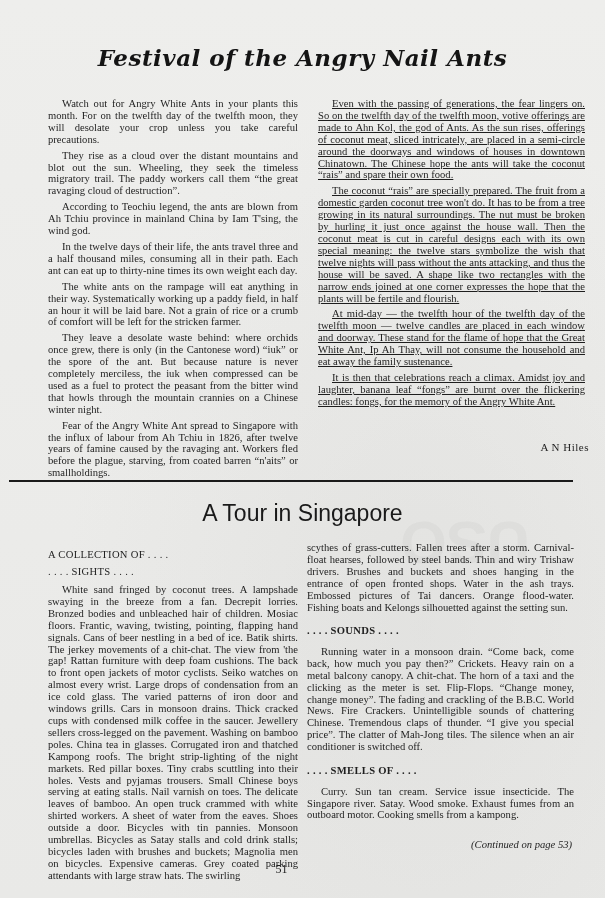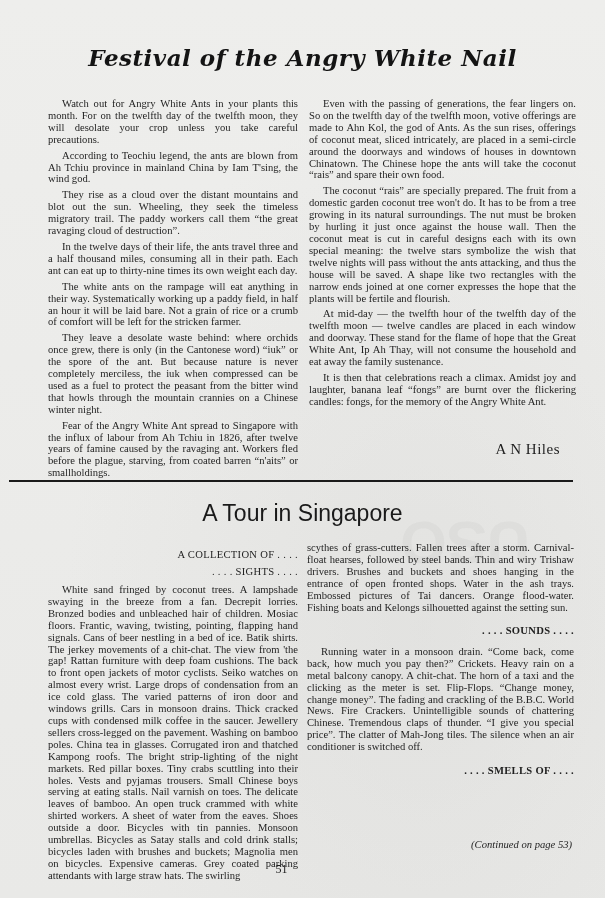--- a/index.html
+++ b/index.html
@@ -24,68 +24,68 @@
       font-size: 23px; letter-spacing: 0.5px;
       color: #141414;
     }
     .col {
       position: absolute;
       font-size: 10.6px; line-height: 11.9px;
       text-align: justify; hyphens: auto;
     }
     .col p { margin: 0 0 4px 0; text-indent: 14px; }
     .colA { left: 48px; top: 98px; width: 250px; }
-    .colB { left: 309px; top: 98px; width: 267px; }
+    .colB { left: 318px; top: 98px; width: 267px; text-decoration: underline; }
     .byline {
-      position: absolute; right: 45px; top: 441px;
-      font-size: 15px; letter-spacing: 0.5px;
+      position: absolute; right: 16px; top: 441px;
+      font-size: 11px; letter-spacing: 0.5px;
     }
     .rule {
       position: absolute; left: 9px; top: 480px; width: 564px; height: 2px;
       background: #1a1a1a;
     }
     .title2 {
       position: absolute; top: 500px; left: 0; width: 605px;
       text-align: center;
       font-family: "Liberation Sans", sans-serif;
       font-size: 23px; color: #1a1a1a;
     }
     .ghost {
       position: absolute; left: 400px; top: 508px;
       font-family: "Liberation Sans", sans-serif; font-weight: bold;
       font-size: 60px; color: rgba(120,120,120,0.06);
       transform: rotate(180deg);
     }
     .colC { left: 48px; top: 549px; width: 250px; }
     .colD { left: 307px; top: 542px; width: 267px; }
     .head {
-      text-align: right; font-size: 10.6px; line-height: 12.5px;
+      text-align: left; font-size: 10.6px; line-height: 12.5px;
       margin: 0; text-indent: 0 !important; letter-spacing: 0.3px;
     }
     .subhead { margin: 12px 0 8px 0 !important; font-weight: bold; }
     .cont {
       position: absolute; right: 33px; top: 839px;
       font-style: italic; font-size: 10.6px;
     }
     .pagenum {
       position: absolute; left: 0; width: 563px; top: 862px;
       text-align: center; font-size: 12px;
     }
   </style>
 </head>
 <body>
 
 <div class="page">
 
-  <div class="title1">Festival of the Angry White Nail</div>
+  <div class="title1">Festival of the Angry Nail Ants</div>
 
   <div class="col colA">
     <p>Watch out for Angry White Ants in your plants this month. For on the twelfth day of the twelfth moon, they will desolate your crop unless you take careful precautions.</p>
+    <p>They rise as a cloud over the distant mountains and blot out the sun. Wheeling, they seek the timeless migratory trail. The paddy workers call them “the great ravaging cloud of destruction”.</p>
     <p>According to Teochiu legend, the ants are blown from Ah Tchiu province in mainland China by Iam T'sing, the wind god.</p>
-    <p>They rise as a cloud over the distant mountains and blot out the sun. Wheeling, they seek the timeless migratory trail. The paddy workers call them “the great ravaging cloud of destruction”.</p>
     <p>In the twelve days of their life, the ants travel three and a half thousand miles, consuming all in their path. Each ant can eat up to thirty-nine times its own weight each day.</p>
     <p>The white ants on the rampage will eat anything in their way. Systematically working up a paddy field, in half an hour it will be laid bare. Not a grain of rice or a crumb of comfort will be left for the stricken farmer.</p>
     <p>They leave a desolate waste behind: where orchids once grew, there is only (in the Cantonese word) “iuk” or the spore of the ant. But because nature is never completely merciless, the iuk when compressed can be used as a fuel to protect the peasant from the bitter wind that howls through the mountain crannies on a Chinese winter night.</p>
     <p>Fear of the Angry White Ant spread to Singapore with the influx of labour from Ah Tchiu in 1826, after twelve years of famine caused by the ravaging ant. Workers fled before the plague, starving, from coated barren “n'aits” or smallholdings.</p>
   </div>
 
   <div class="col colB">
     <p>Even with the passing of generations, the fear lingers on. So on the twelfth day of the twelfth moon, votive offerings are made to Ahn Kol, the god of Ants. As the sun rises, offerings of coconut meat, sliced intricately, are placed in a semi-circle around the doorways and windows of houses in downtown Chinatown. The Chinese hope the ants will take the coconut “rais” and spare their own food.</p>
     <p>The coconut “rais” are specially prepared. The fruit from a domestic garden coconut tree won't do. It has to be from a tree growing in its natural surroundings. The nut must be broken by hurling it just once against the house wall. Then the coconut meat is cut in careful designs each with its own special meaning: the twelve stars symbolize the wish that twelve nights will pass without the ants attacking, and thus the house will be saved. A shape like two rectangles with the narrow ends joined at one corner expresses the hope that the plants will be fertile and flourish.</p>
     <p>At mid-day — the twelfth hour of the twelfth day of the twelfth moon — twelve candles are placed in each window and doorway. These stand for the flame of hope that the Great White Ant, Ip Ah Thay, will not consume the household and eat away the family sustenance.</p>
@@ -104,18 +104,19 @@
     <p class="head">A COLLECTION OF . . . .</p>
     <p class="head" style="margin-bottom:6px">. . . . SIGHTS . . . .</p>
     <p>White sand fringed by coconut trees. A lampshade swaying in the breeze from a fan. Decrepit lorries. Bronzed bodies and unbleached hair of children. Mosiac floors. Frantic, waving, twisting, pointing, flapping hand signals. Cans of beer nestling in a bed of ice. Batik shirts. The jerkey movements of a chit-chat. The view from 'the gap! Rattan furniture with deep foam cushions. The back to front open jackets of motor cyclists. Seiko watches on almost every wrist. Large drops of condensation from an ice cold glass. The varied patterns of iron door and windows grills. Cars in monsoon drains. Thick cracked cups with condensed milk coffee in the saucer. Jewellery sellers cross-legged on the pavement. Washing on bamboo poles. China tea in glasses. Corrugated iron and thatched Kampong roofs. The bright strip-lighting of the night markets. Red pillar boxes. Tiny crabs scuttling into their holes. Vests and pyjamas trousers. Small Chinese boys serving at eating stalls. Nail varnish on toes. The delicate leaves of bamboo. An open truck crammed with white shirted workers. A sheet of water from the eaves. Shoes outside a door. Bicycles with tin pannies. Monsoon umbrellas. Bicycles as Satay stalls and cold drink stalls; bicycles laden with brushes and buckets; Magnolia men on bicycles. Expensive cameras. Grey coated parking attendants with large straw hats. The swirling</p>
   </div>
 
   <div class="col colD">
     <p style="text-indent:0">scythes of grass-cutters. Fallen trees after a storm. Carnival-float hearses, followed by steel bands. Thin and wiry Trishaw drivers. Brushes and buckets and shoes hanging in the entrance of open fronted shops. Water in the ash trays. Embossed pictures of Tai dancers. Orange flood-water. Fishing boats and Kelongs silhouetted against the setting sun.</p>
     <p class="head subhead">. . . . SOUNDS . . . .</p>
     <p>Running water in a monsoon drain. “Come back, come back, how much you pay then?” Crickets. Heavy rain on a metal balcony canopy. A chit-chat. The horn of a taxi and the clicking as the meter is set. Flip-Flops. “Change money, change money”. The fading and crackling of the B.B.C. World News. Fire Crackers. Unintelligible sounds of chattering Chinese. Tremendous claps of thunder. “I give you special price”. The clatter of Mah-Jong tiles. The silence when an air conditioner is switched off.</p>
     <p class="head subhead">. . . . SMELLS OF . . . .</p>
+    <p>Curry. Sun tan cream. Service issue insecticide. The Singapore river. Satay. Wood smoke. Exhaust fumes from an outboard motor. Cooking smells from a kampong.</p>
   </div>
 
   <div class="cont">(Continued on page 53)</div>
 
   <div class="pagenum">51</div>
 </div>
 
 </body></html>

